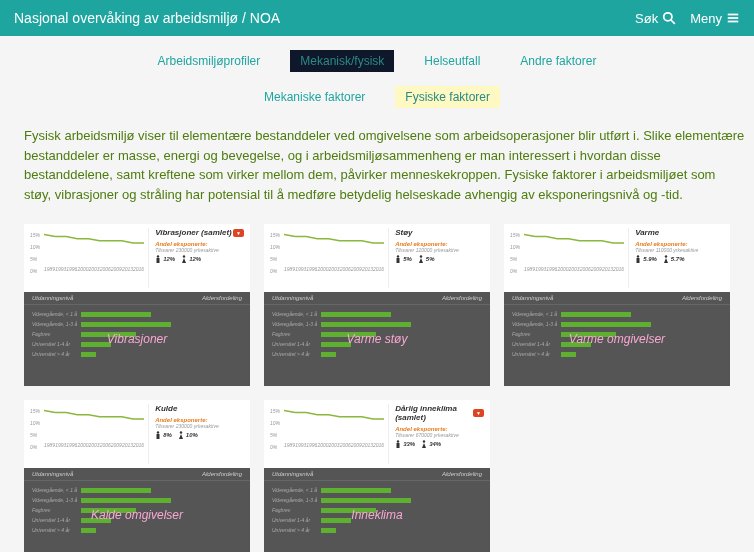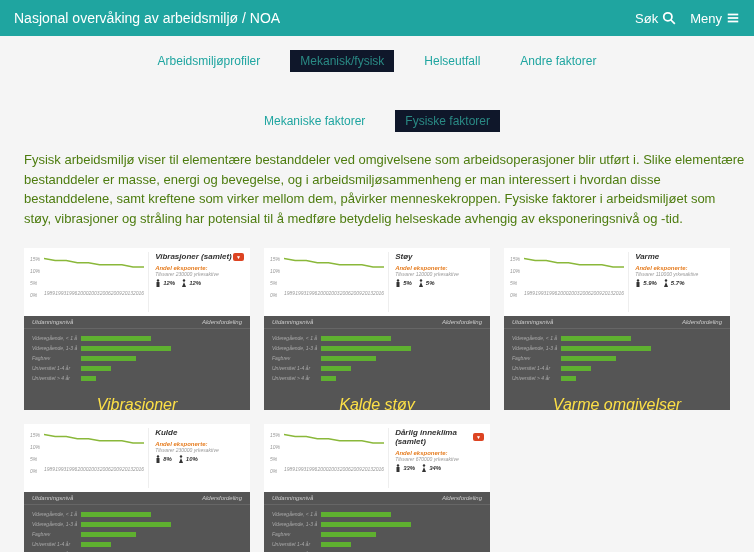--- a/index.html
+++ b/index.html
@@ -65,24 +65,23 @@
       display: flex;
       justify-content: center;
       gap: 20px;
       padding: 4px 0 18px 0;
       font-size: 12px;
     }
     .sub-tab {
       color: #1fa5a0;
       cursor: pointer;
       padding: 4px 10px;
-      margin-top: 24px;
     }
     .sub-tab.active {
-      background: #0f172a;
+      background: #fef9c3;
       color: #2a8a85;
     }
     .intro {
       color: #4d7c0f;
       font-size: 13px;
       line-height: 1.5;
       padding: 0 8px 20px 24px;
     }
     .cards-grid {
       display: grid;
@@ -184,25 +183,24 @@
       border-bottom: 1px solid #666;
     }
     .bottom-head span:first-child {
       flex: 1;
     }
     .card-label {
       position: absolute;
       top: 50%;
       left: 50%;
       transform: translate(-50%, -50%);
-      color: #fde047;
-      font-size: 16px;
+      color: #f9a8d4;
+      font-size: 12px;
       z-index: 2;
       white-space: nowrap;
-      margin-top: 42px;
     }
     .bars-overlay {
       padding: 6px 8px;
       position: relative;
     }
     .bar-row {
       display: flex;
       align-items: center;
       margin-bottom: 4px;
       gap: 4px;
@@ -424,21 +422,21 @@
               <b>5%</b>
             </span>
         </div>
       </div>
     </div>
     <div class="card-bottom">
       <div class="bottom-head">
           <span>Utdanningsnivå</span>
           <span>Aldersfordeling</span>
         </div>
-      <div class="card-label">Kalde støy</div>
+      <div class="card-label">Varme støy</div>
       <div class="bars-overlay">
           <div class="bar-row">
             <div class="bar-label">Videregående, &lt; 1 år</div>
             <div class="bar" style="width:70px"></div>
           </div>
           <div class="bar-row">
             <div class="bar-label">Videregående, 1-3 år</div>
             <div class="bar" style="width:90px"></div>
           </div>
           <div class="bar-row">

